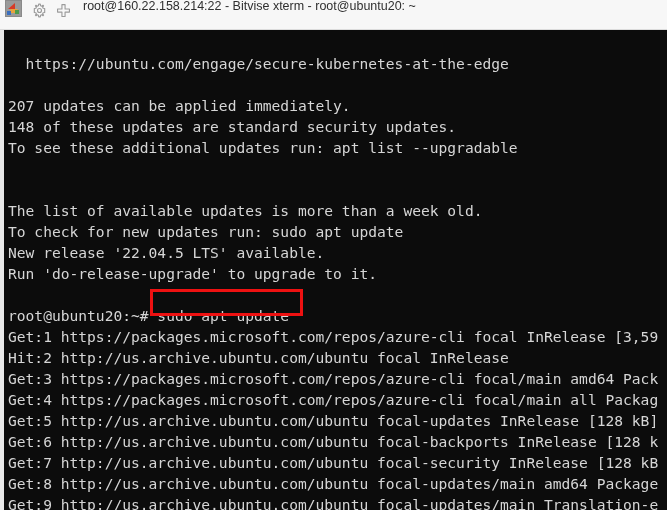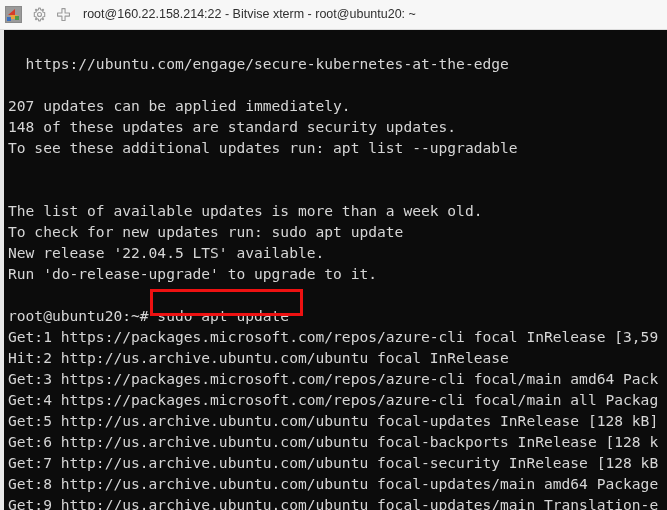--- a/index.html
+++ b/index.html
@@ -25,21 +25,20 @@
 
   
   #titlebar {
     position: absolute;
     left: 0; top: 0;
     width: 667px;
     height: 30px;
     background: #f7f7f7;
     border-bottom: 1px solid #dcdcdc;
     display: flex;
-    align-items: center;
     box-sizing: border-box;
     padding-left: 3px;
   }
 
   .app-icon {
     width: 17px;
     height: 17px;
     margin-left: 2px;
     margin-right: 7px;
     flex: 0 0 auto;

